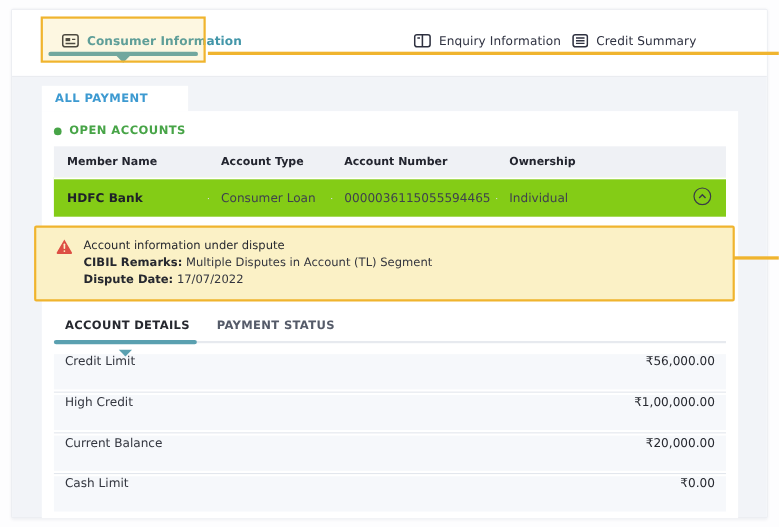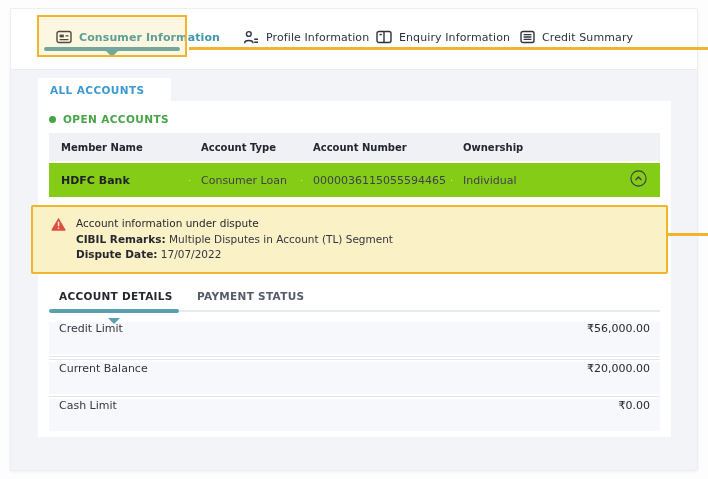--- a/index.html
+++ b/index.html
@@ -91,30 +91,20 @@
     <div class="nav-tab tab1 active">
       <span>
         <svg width="16" height="14" viewBox="0 0 16 14" fill="none">
           <rect x="1" y="1.5" width="14" height="11" rx="2" stroke="#2E3140" stroke-width="1.4"></rect>
           <rect x="3.6" y="4.6" width="4.2" height="2.8" fill="#2E3140"></rect>
           <path d="M9.5 5.8 H12.5 M3.6 9.6 H12.5" stroke="#2E3140" stroke-width="1.3"></path>
         </svg>
       </span>
       <span>Consumer Information</span>
     </div>
-    <div class="nav-tab tab2">
-      <span>
-        <svg width="16" height="15" viewBox="0 0 16 15" fill="none">
-          <circle cx="5.8" cy="4" r="2.4" stroke="#2E3140" stroke-width="1.4"></circle>
-          <path d="M1.6 13.2 C1.6 9.6 10 9.6 10 13.2" stroke="#2E3140" stroke-width="1.4"></path>
-          <path d="M11.2 9.2 H15 M11.2 12.2 H15" stroke="#2E3140" stroke-width="1.4"></path>
-        </svg>
-      </span>
-      <span>Profile Information</span>
-    </div>
     <div class="nav-tab tab3">
       <span>
         <svg width="16" height="14" viewBox="0 0 16 14" fill="none">
           <rect x="1" y="1.5" width="14" height="11" rx="2" stroke="#2E3140" stroke-width="1.4"></rect>
           <path d="M8 1.5 V12.5" stroke="#2E3140" stroke-width="1.4"></path>
           <path d="M3.4 4.6 H5.8" stroke="#2E3140" stroke-width="1.3"></path>
         </svg>
       </span>
       <span>Enquiry Information</span>
     </div>
@@ -127,21 +117,21 @@
       </span>
       <span>Credit Summary</span>
     </div>
     <div class="active-bar"></div>
     <div class="active-bar-tri"></div>
   </div>
 
   <div class="body-section">
 
     <div class="all-tab">
-      <span>ALL ACCOUNTS</span>
+      <span>ALL PAYMENT</span>
     </div>
 
     <div class="panel">
 
       <div class="open-accounts">
         <span class="dot"></span>
         <span>OPEN ACCOUNTS</span>
       </div>
 
       <div class="tbl">
@@ -189,20 +179,24 @@
         <span class="dtab-bar"></span>
         <span class="dtab-tri"></span>
       </div>
 
       <div class="details">
         <div class="detail-row">
           <span class="lbl">Credit Limit</span>
           <span class="val">₹56,000.00</span>
         </div>
         <div class="row-sep"></div>
+        <div class="detail-row">
+          <span class="lbl">High Credit</span>
+          <span class="val">₹1,00,000.00</span>
+        </div>
         <div class="row-sep"></div>
         <div class="detail-row">
           <span class="lbl">Current Balance</span>
           <span class="val">₹20,000.00</span>
         </div>
         <div class="row-sep"></div>
         <div class="detail-row">
           <span class="lbl">Cash Limit</span>
           <span class="val">₹0.00</span>
         </div>

